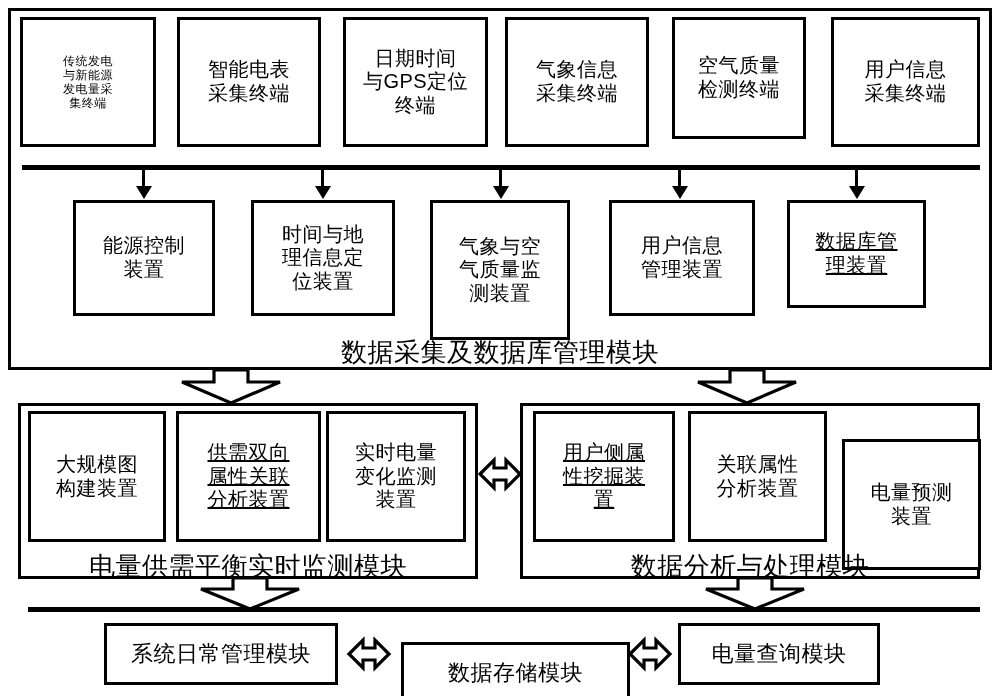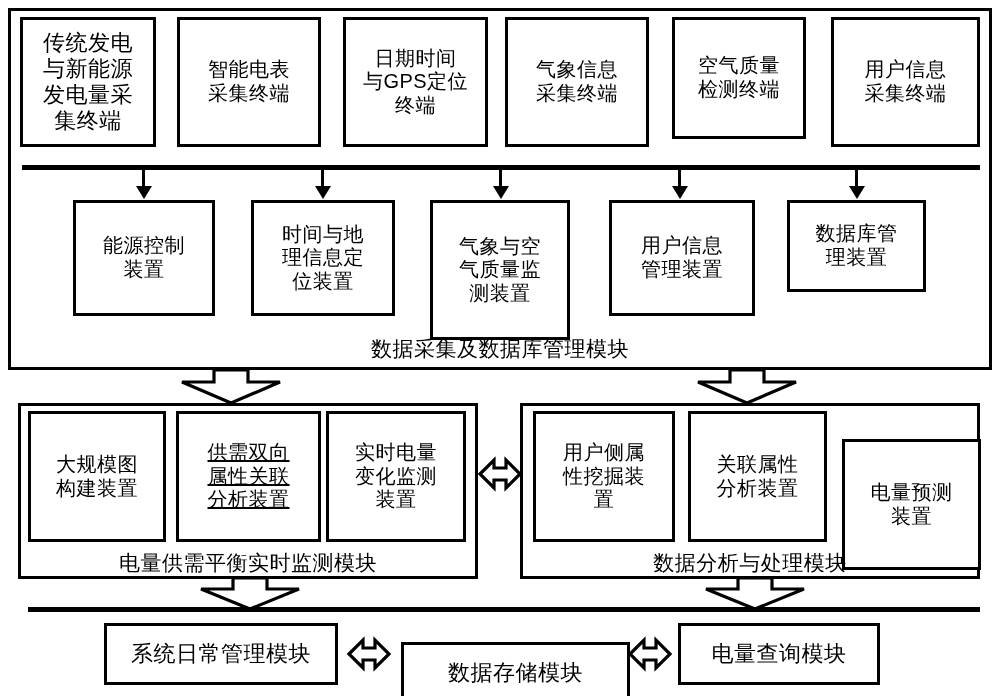--- a/index.html
+++ b/index.html
@@ -32,21 +32,21 @@
   }
   .outer{
     position:absolute;
     box-sizing:border-box;
     border:3px solid #000;
     background:#fff;
   }
   .module-label{
     position:absolute;
     text-align:center;
-    font-size:21px;
+    font-size:26px;
     letter-spacing:0.5px;
     white-space:nowrap;
   }
   
   .bus{
     position:absolute;
     background:#000;
     height:5px;
   }
   
@@ -68,21 +68,21 @@
   }
   .blockarrow svg{display:block;}
 </style>
 </head>
 <body>
 
 <div id="canvas">
 
   <div class="outer" style="left:8px;top:8px;width:984px;height:362px;"></div>
 
-  <div class="box" style="left:20px;top:17px;width:136px;height:130px;font-size:22px;">传统发电
+  <div class="box" style="left:20px;top:17px;width:136px;height:130px;font-size:12px;">传统发电
 与新能源
 发电量采
 集终端</div>
   <div class="box" style="left:177px;top:17px;width:144px;height:130px;">智能电表
 采集终端</div>
   <div class="box" style="left:343px;top:17px;width:145px;height:130px;">日期时间
 与GPS定位
 终端</div>
   <div class="box" style="left:505px;top:17px;width:144px;height:130px;">气象信息
 采集终端</div>
@@ -111,21 +111,21 @@
   <div class="box" style="left:73px;top:200px;width:142px;height:116px;">能源控制
 装置</div>
   <div class="box" style="left:251px;top:200px;width:144px;height:116px;">时间与地
 理信息定
 位装置</div>
   <div class="box" style="left:430px;top:200px;width:140px;height:140px;">气象与空
 气质量监
 测装置</div>
   <div class="box" style="left:609px;top:200px;width:146px;height:116px;">用户信息
 管理装置</div>
-  <div class="box" style="left:787px;top:200px;width:139px;height:92px;">数据库管
+  <div class="box" style="left:787px;top:200px;width:139px;height:108px;text-decoration:underline;">数据库管
 理装置</div>
 
   <div class="module-label" style="left:0;top:335px;width:1000px;">数据采集及数据库管理模块</div>
 
   <div class="blockarrow" style="left:176px;top:370px;">
     <svg width="110" height="34" viewBox="0 0 110 34">
       <polygon points="38,0 72,0 72,12 104,12 55,33 6,12 38,12" fill="#ffffff" stroke="#000000" stroke-width="3.2" stroke-linejoin="miter"></polygon>
     </svg>
   </div>
   <div class="blockarrow" style="left:692px;top:370px;">
@@ -142,21 +142,21 @@
 属性关联
 分析装置</div>
   <div class="box" style="left:326px;top:411px;width:140px;height:131px;">实时电量
 变化监测
 装置</div>
 
   <div class="module-label" style="left:18px;top:549px;width:460px;">电量供需平衡实时监测模块</div>
 
   <div class="outer" style="left:520px;top:403px;width:460px;height:176px;"></div>
 
-  <div class="box" style="left:533px;top:411px;width:142px;height:131px;">用户侧属
+  <div class="box" style="left:533px;top:411px;width:142px;height:131px;text-decoration:underline;">用户侧属
 性挖掘装
 置</div>
   <div class="box" style="left:688px;top:411px;width:139px;height:131px;">关联属性
 分析装置</div>
   <div class="box" style="left:842px;top:411px;width:139px;height:131px;margin-top:28px;">电量预测
 装置</div>
 
   <div class="module-label" style="left:520px;top:549px;width:460px;">数据分析与处理模块</div>
 
   <div class="blockarrow" style="left:478px;top:452px;">

